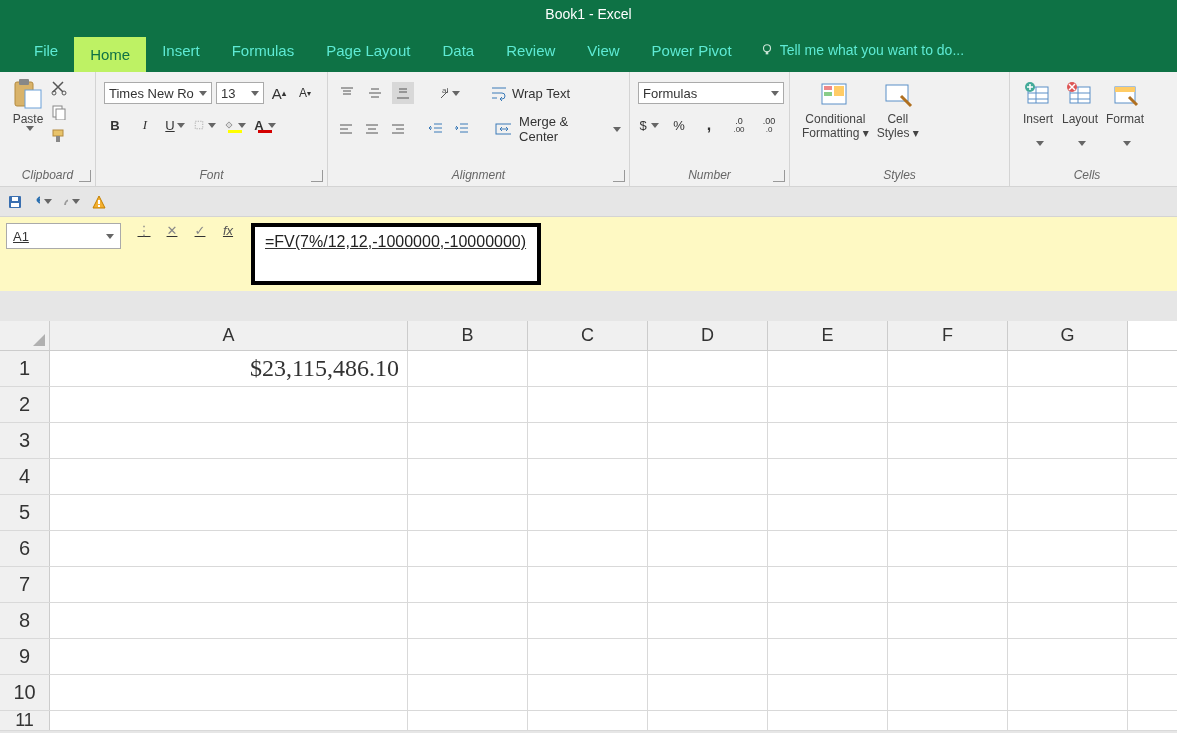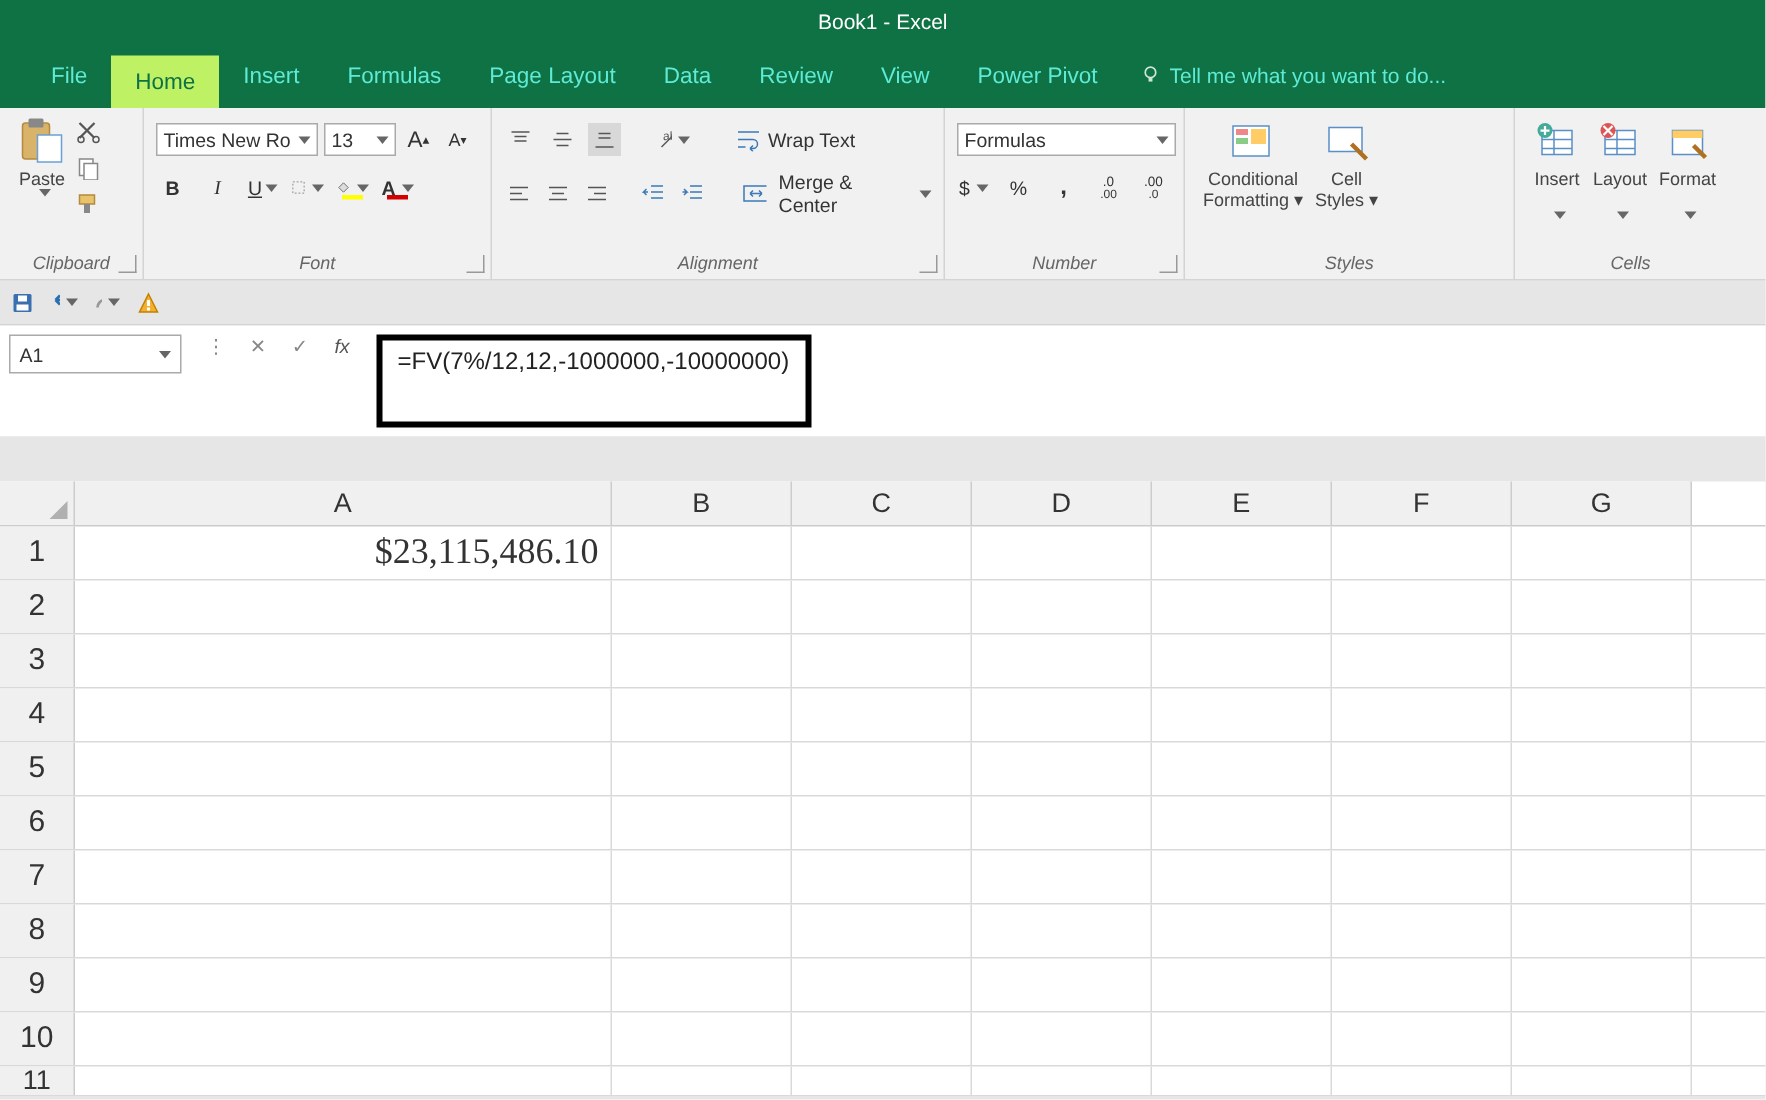--- a/index.html
+++ b/index.html
@@ -151,25 +151,26 @@
     background: #e6e6e6;
     height: 30px;
     display: flex;
     align-items: center;
     padding-left: 6px;
     gap: 10px;
     border-bottom: 1px solid #d4d4d4;
   }
   
   .fbar-row {
-    background: #ffffff;
+    background: #fef9c3;
     display: flex;
     align-items: flex-start;
     padding: 6px;
     gap: 8px;
+    text-decoration: underline;
   }
   .namebox {
     width: 115px;
     height: 26px;
     background: #fff;
     border: 1px solid #aaa;
     display: flex;
     align-items: center;
     padding: 0 6px;
     justify-content: space-between;

